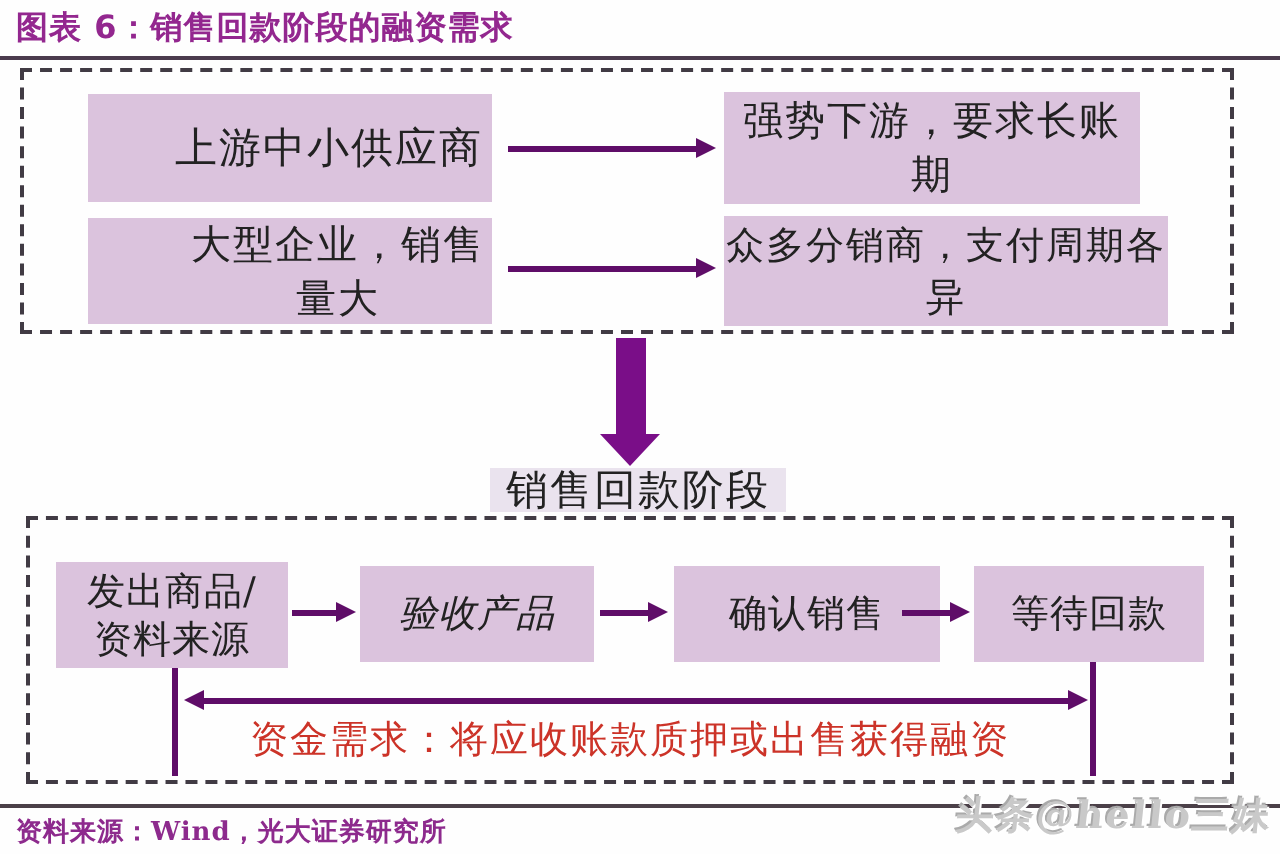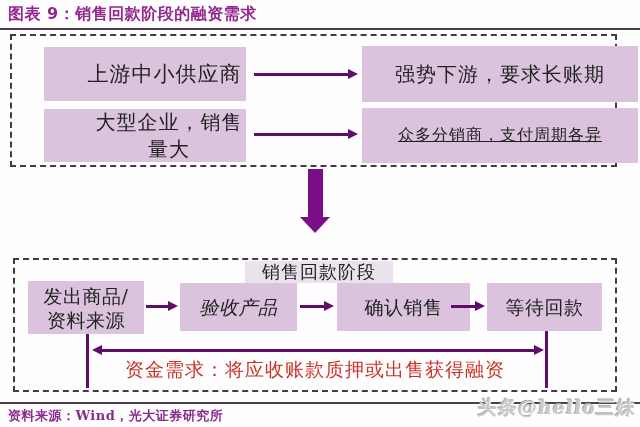--- a/index.html
+++ b/index.html
@@ -24,32 +24,32 @@
   .top-box    { left:10px; top:34px;  width:607px; height:133px; }
   .bottom-box { left:13px; top:258px; width:604px; height:134px; }
   
   .pnode {
     position:absolute; background:#dbc3dd; color:#222;
     display:flex; align-items:center; justify-content:center;
     text-align:center; font-size:20px; letter-spacing:1px;
   }
   .cause-1  { left:42px;  top:45px;  width:202px; height:54px; font-size:21px; }
   .cause-2  { left:42px;  top:107px; width:202px; height:53px; }
-  .effect-1 { left:360px; top:44px;  width:276px; height:56px; }
-  .effect-2 { left:360px; top:106px; width:276px; height:55px; font-size:16px;text-decoration:underline; }
+  .effect-1 { left:360px; top:44px;  width:208px; height:56px; }
+  .effect-2 { left:360px; top:106px; width:222px; height:55px; font-size:19px; }
   .step { font-size:19px; letter-spacing:0.5px; flex-direction:column; line-height:24px; }
   .step-1 { left:28px;  top:281px; width:116px; height:53px;text-align:center; }
   .step-2 { left:180px; top:283px; width:117px; height:48px;font-style:italic; }
   .step-3 { left:337px; top:283px; width:133px; height:48px; }
   .step-4 { left:487px; top:283px; width:115px; height:48px; }
   
   .stage-label {
     position:absolute; left:245px; top:234px; width:148px; height:22px;
-    background:#eae3ee; color:#222; font-size:18px; letter-spacing:1px;
-    display:flex; align-items:center; justify-content:center;margin-top:27px;
+    background:#eae3ee; color:#222; font-size:21px; letter-spacing:1px;
+    display:flex; align-items:center; justify-content:center;
   }
   
   .ah { position:absolute; height:2.5px; background:#5f0d68; }
   .ah::after {
     content:""; position:absolute; right:-9px; top:50%; transform:translateY(-50%);
     width:0; height:0; border-left:10px solid #5f0d68;
     border-top:5.5px solid transparent; border-bottom:5.5px solid transparent;
   }
   .ad { position:absolute; height:2.5px; background:#5f0d68; }
   .ad::before {
@@ -92,21 +92,21 @@
     color:#c9c9c9; letter-spacing:1px; transform:skewX(-6deg);
     text-shadow:1px 1px 0 #ffffff, -1px -1px 0 #aaaaaa;
     z-index:5;
   }
 </style>
 </head>
 <body>
 
 <div class="page">
 
-  <div class="fig-title">图表 9：销售回款阶段的融资需求</div>
+  <div class="fig-title">图表 6：销售回款阶段的融资需求</div>
   <div class="title-rule"></div>
 
   <div class="dash-box top-box">
     <div class="pnode cause-1" style="position:absolute; left:32px; top:11px;padding-left:39px;">上游中小供应商</div>
     <div class="pnode cause-2" style="position:absolute; left:32px; top:73px;padding-left:48px;">大型企业，销售量大</div>
     <div class="pnode effect-1" style="position:absolute; left:350px; top:10px;">强势下游，要求长账期</div>
     <div class="pnode effect-2" style="position:absolute; left:350px; top:72px;">众多分销商，支付周期各异</div>
     <div class="ah" style="left:242px; top:37px; width:95px;"></div>
     <div class="ah" style="left:242px; top:97px; width:95px;"></div>
   </div>

